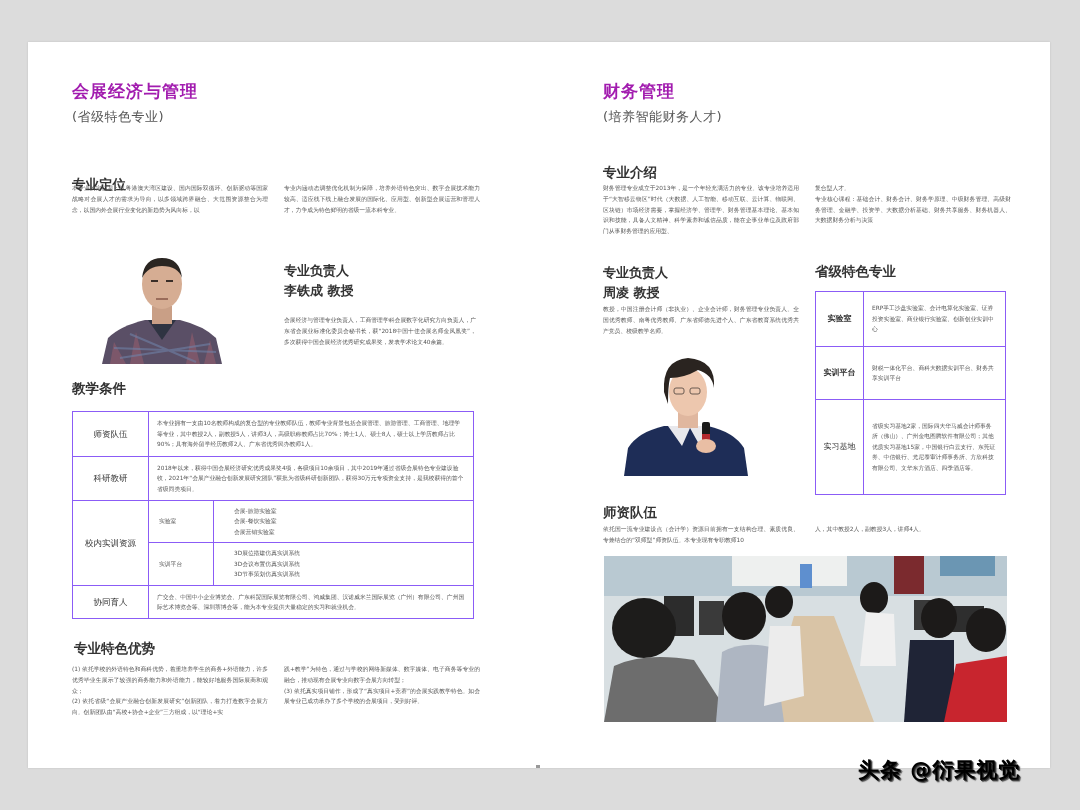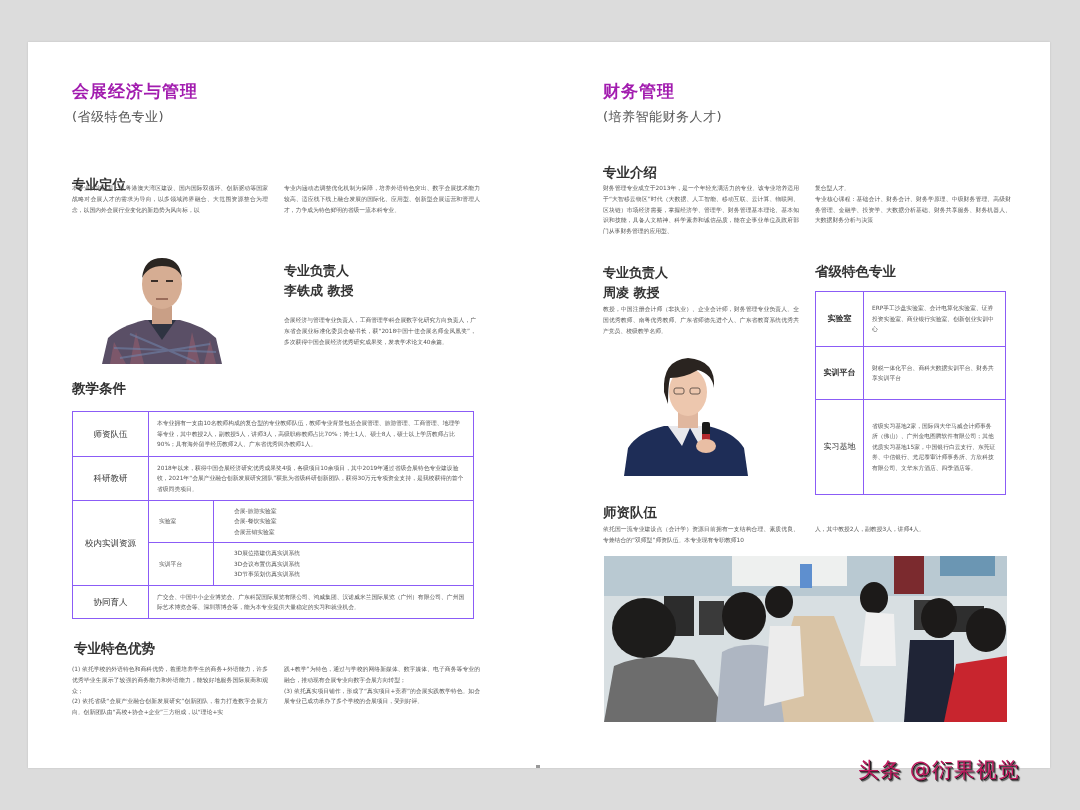--- a/index.html
+++ b/index.html
@@ -10,21 +10,21 @@
   .title { font-size: 17px; font-weight: bold; color: #a21caf; letter-spacing: 1px; }
   .subtitle { font-size: 13px; color: #555; letter-spacing: 0.5px; }
   .h2 { font-size: 13.5px; font-weight: bold; color: #333; }
   .h3 { font-size: 13px; font-weight: bold; color: #333; line-height: 19px; }
   .p { font-size: 5.8px; line-height: 10.8px; color: #555; text-align: justify; }
   .photo { overflow: hidden; }
   table.grid { border-collapse: collapse; position: absolute; }
   table.grid td { border: 1px solid #8b5cf6; font-size: 5.8px; line-height: 10.5px; color: #555; vertical-align: middle; padding: 0 8px; }
   table.grid td.head { font-size: 8.5px; color: #333; text-align: center; font-weight: normal; padding: 0; }
   table.grid td.sub { font-size: 5.8px; text-align: left; padding-left: 10px; }
-  .watermark { position: absolute; left: 858px; top: 756px; font-size: 21px; color: #be185d; font-weight: normal; letter-spacing: 1px;
+  .watermark { position: absolute; left: 858px; top: 756px; font-size: 21px; color: #000000; font-weight: bold; letter-spacing: 1px;
     text-shadow: 1px 1px 0 #222, 2px 2px 1px #555; }
   .footmark { position: absolute; left: 536px; top: 765px; width: 4px; height: 3px; background: #999; }
 </style>
 </head>
 <body>
 
 <div class="page">
 
   <div class="abs title" style="left:44px; top:38px;">会展经济与管理</div>
   <div class="abs subtitle" style="left:44px; top:66px;">(省级特色专业)</div>

